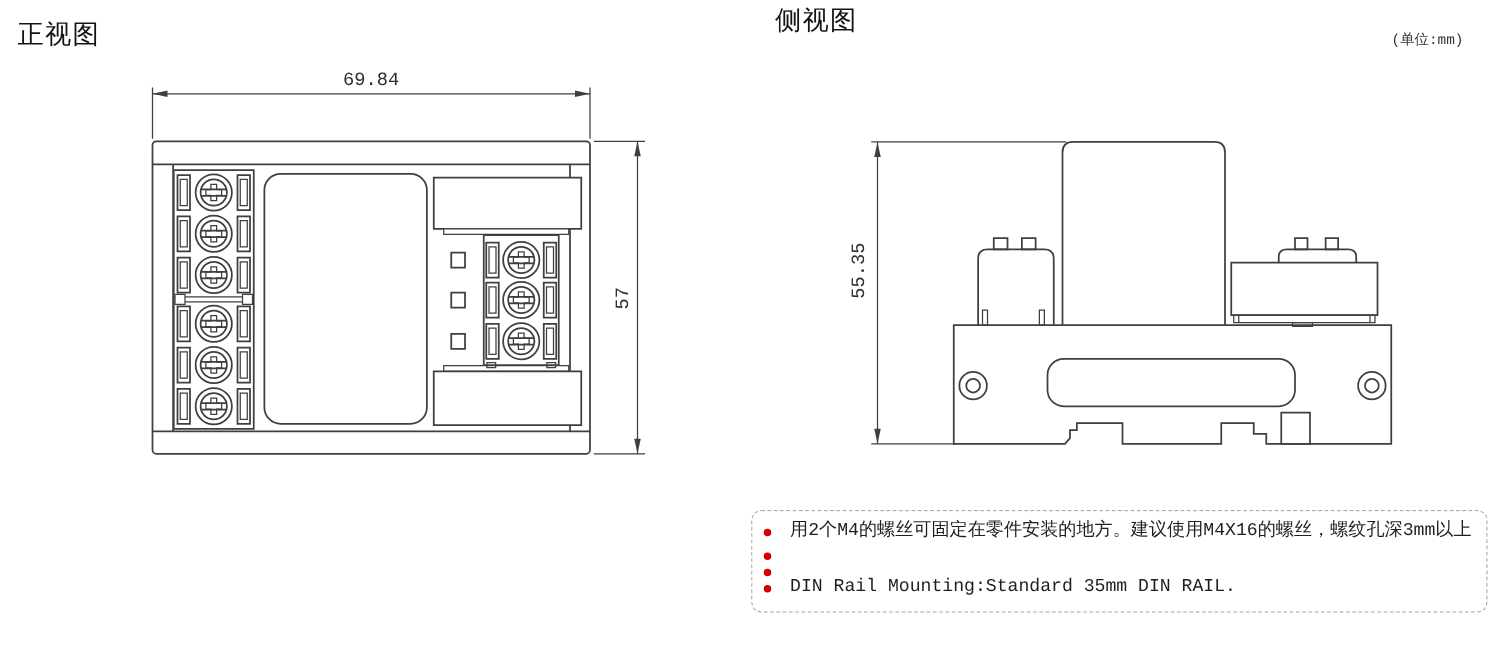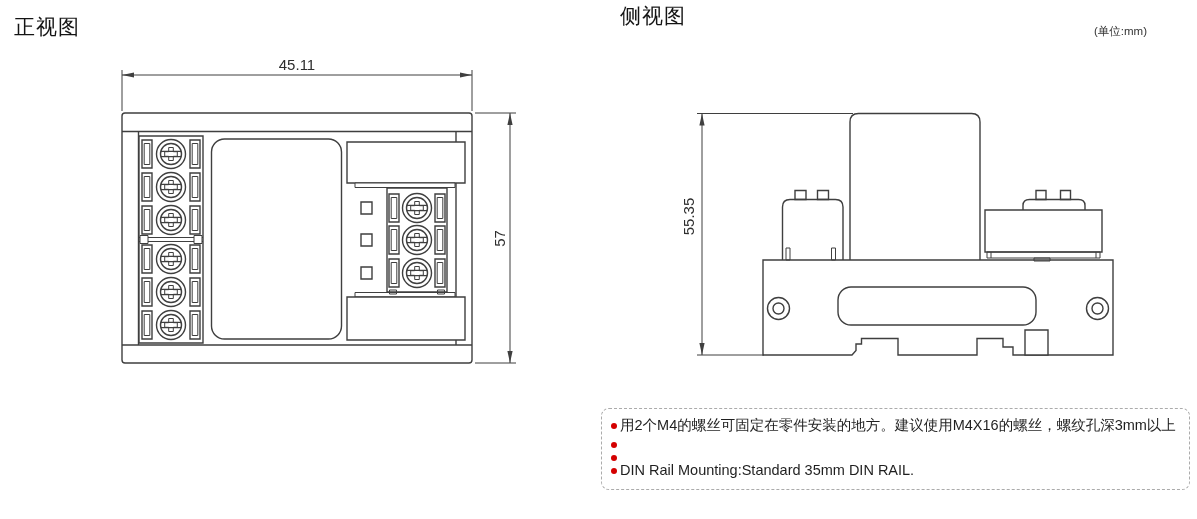--- a/index.html
+++ b/index.html
@@ -1,33 +1,33 @@
 <!DOCTYPE html>
 <html><head>
 <meta charset="utf-8">
 <style>
   html,body{margin:0;padding:0;background:#fff;}
   #page{position:relative;width:1197px;height:519px;background:#ffffff;overflow:hidden;
-        font-family:Liberation Sans, sans-serif;color:#1a1a1a;}
+        font-family:Liberation Mono, monospace;color:#1a1a1a;}
   #lineart{position:absolute;left:0;top:0;}
   #lineart path,#lineart rect,#lineart circle,#lineart line,#lineart polyline{
     fill:none;stroke:#3f3f3f;stroke-width:1.4;vector-effect:non-scaling-stroke;}
   #lineart .wf{fill:#ffffff;}
   #lineart .thin{stroke-width:1;}
   #lineart .dim{stroke-width:1;}
   #lineart polygon.arrow{fill:#3f3f3f;stroke:none;}
   .viewtitle{position:absolute;font-size:21px;letter-spacing:1px;color:#141414;}
   .unit{position:absolute;font-size:11.5px;color:#333;}
   .dimlabel{position:absolute;font-size:15px;color:#2e2e2e;text-align:center;white-space:nowrap;}
   .dimlabel.vert{transform:rotate(-90deg);transform-origin:center center;}
   .notes{position:absolute;left:601px;top:408px;width:589px;height:82px;
          border:1px dashed #ababab;border-radius:8px;box-sizing:border-box;
          padding:7px 10px 0 9px;}
   .notes ul{list-style:none;margin:0;padding:0;}
-  .notes li{display:flex;align-items:flex-start;gap:3px;line-height:19px;
+  .notes li{display:flex;align-items:flex-start;gap:15px;line-height:19px;
             font-size:14.5px;color:#1f1f1f;white-space:nowrap;}
   .notes .bullet{flex:0 0 auto;width:6px;height:6px;border-radius:50%;
                  background:#d40000;margin-top:7px;}
 </style>
 </head>
 <body>
 
 <div id="page">
 
   <svg id="lineart" width="1197" height="519" viewBox="0 0 1197 519">
@@ -182,23 +182,23 @@
         <path class="dim" d="M697,113.5 H853 M697,355 H764"></path>
         <path class="dim" d="M702,113.5 V355"></path>
         <polygon class="arrow" points="702,113.5 699.4,125.5 704.6,125.5"></polygon>
         <polygon class="arrow" points="702,355 699.4,343 704.6,343"></polygon>
       </g>
     </g>
   </svg>
 
   <div class="viewtitle" style="left:14px;top:13px;">正视图</div>
   <div class="viewtitle" style="left:620px;top:2px;">侧视图</div>
-  <div class="unit" style="left:1094px;top:24px;width:96px;text-align:left;">(单位:mm)</div>
-
-  <div class="dimlabel" style="left:267px;top:56px;width:60px;">45.11</div>
+  <div class="unit" style="left:1094px;top:24px;width:96px;text-align:center;">(单位:mm)</div>
+
+  <div class="dimlabel" style="left:267px;top:56px;width:60px;">69.84</div>
   <div class="dimlabel vert" style="left:484px;top:230px;width:30px;">57</div>
   <div class="dimlabel vert" style="left:665px;top:208px;width:46px;">55.35</div>
 
   <div class="notes">
     <ul>
       <li>
         <span class="bullet"></span>
         <span>用2个M4的螺丝可固定在零件安装的地方。建议使用M4X16的螺丝，螺纹孔深3mm以上</span>
       </li>
       <li>

